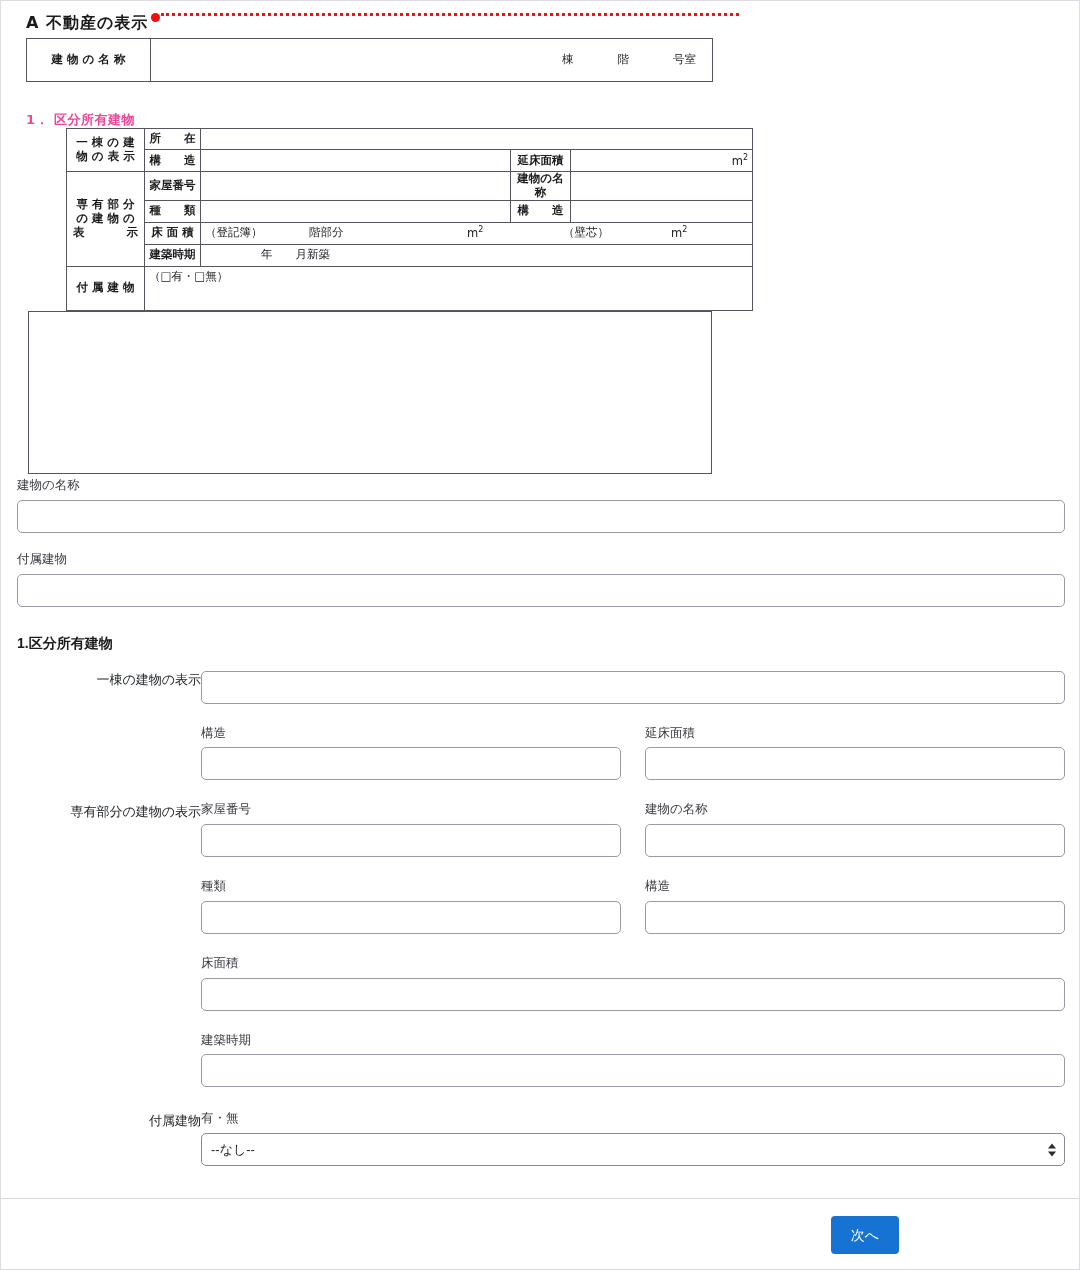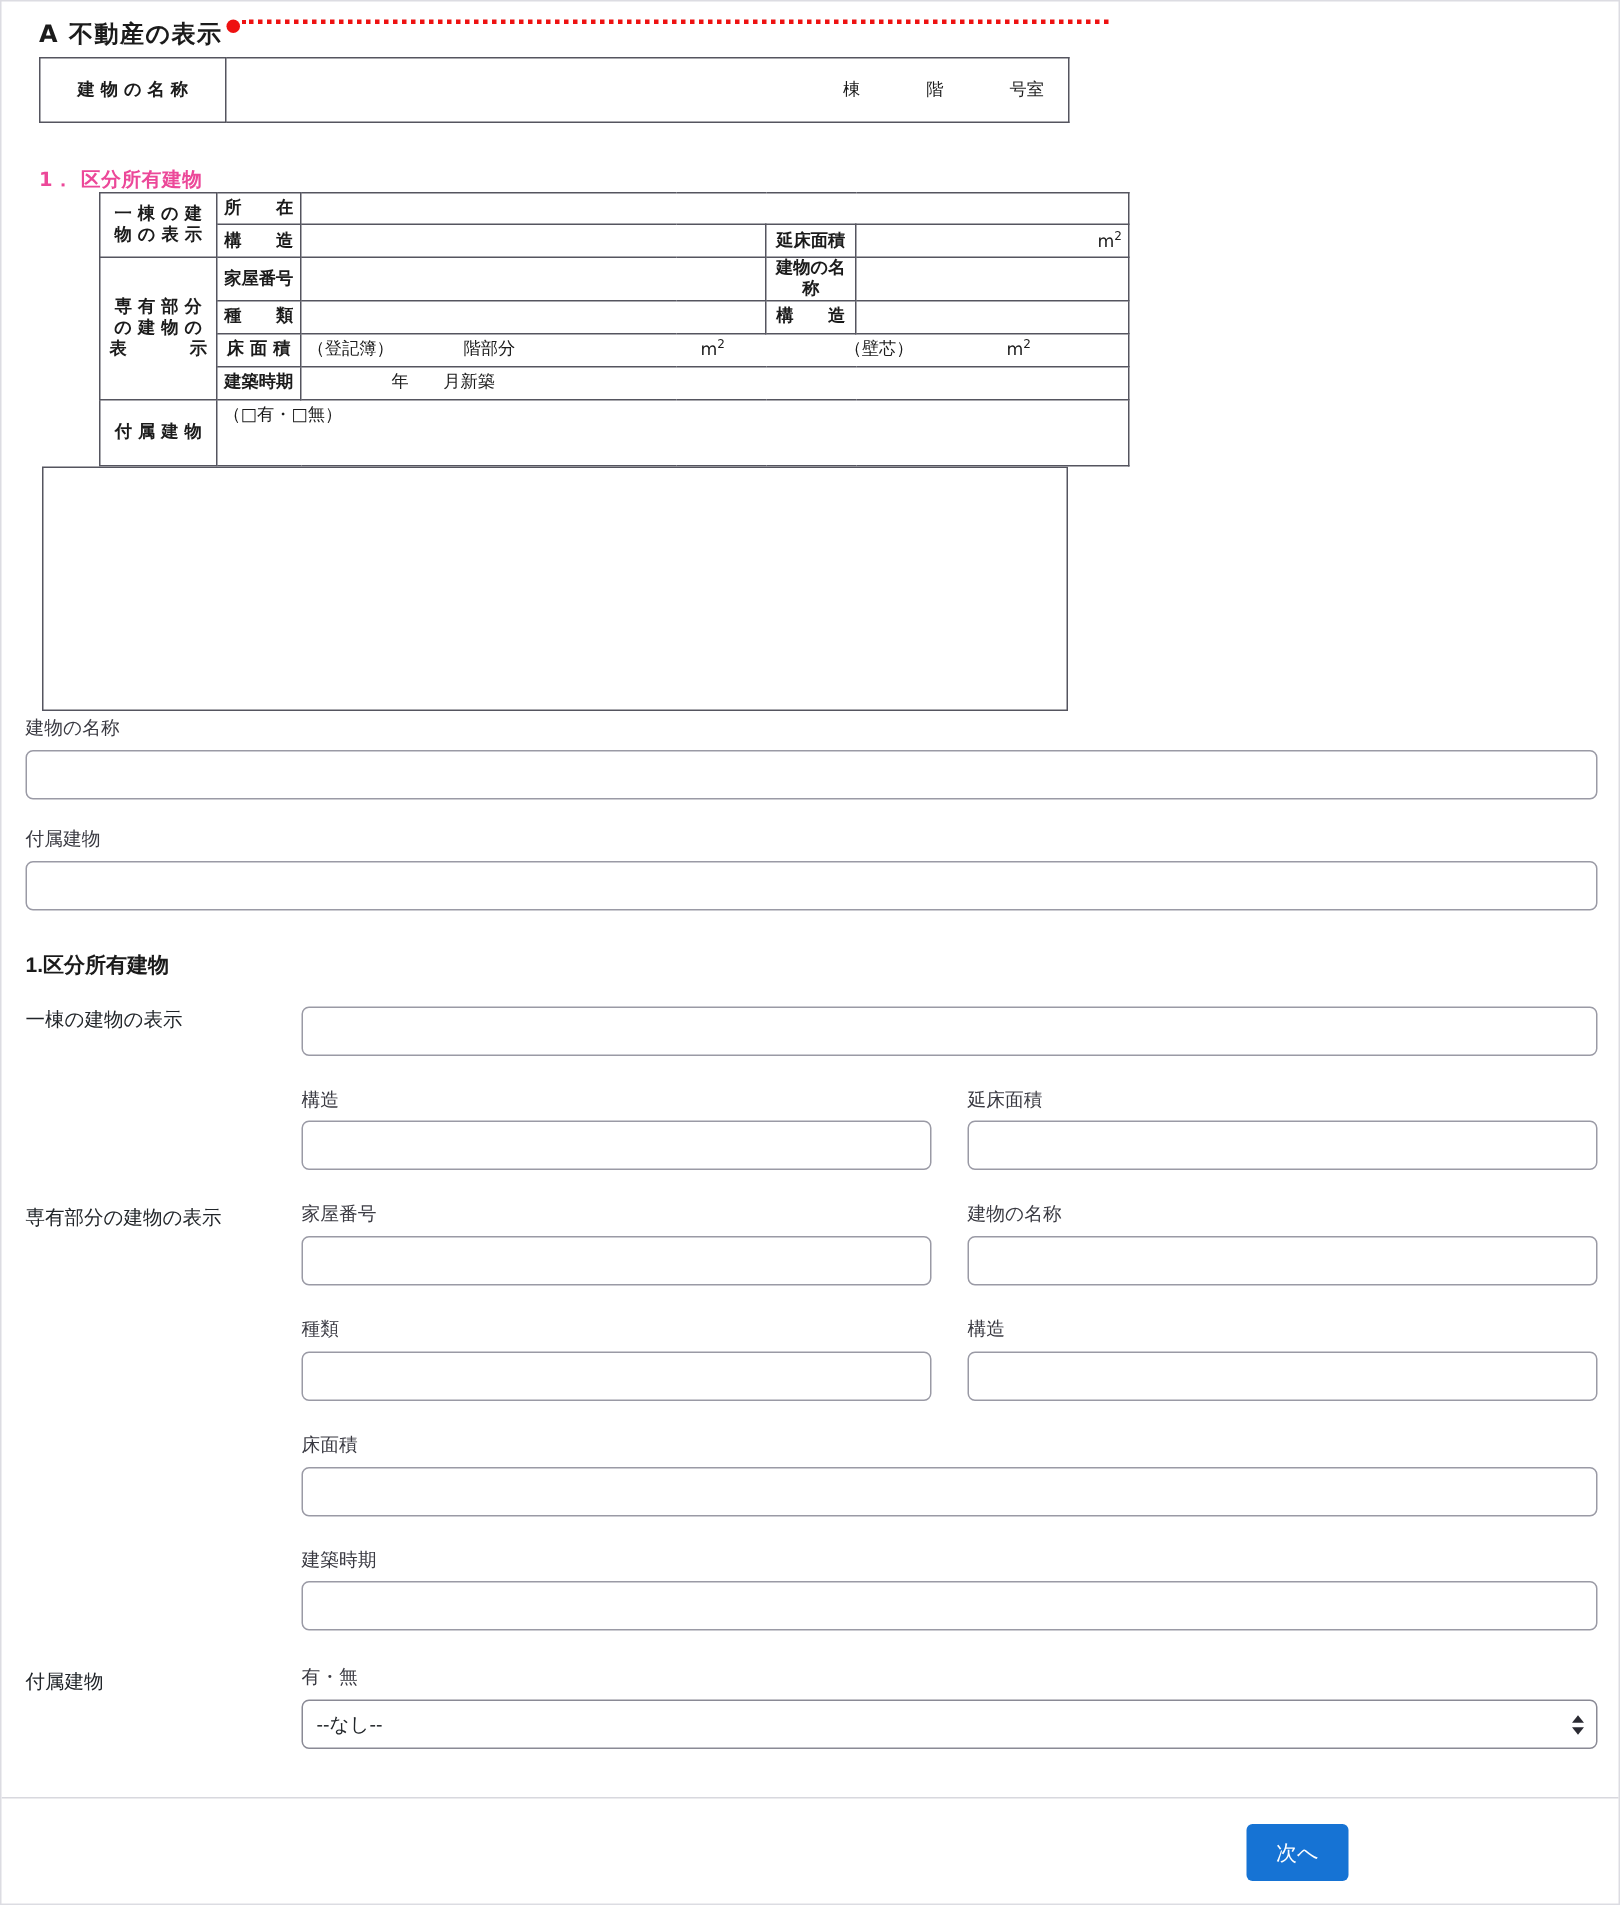--- a/index.html
+++ b/index.html
@@ -136,20 +136,21 @@
     padding: 0 16px;
     margin-top: 18px;
   }
   .row-label {
     width: 184px;
     flex: none;
     font-size: 13px;
     color: #212529;
     padding-top: 1px;
     line-height: 1.3;
+    text-align: right;
   }
   .row-fields { flex: 1; }
   .pair {
     display: flex;
     gap: 24px;
   }
   .pair + .pair { margin-top: 23px; }
   .cell { width: 420px; flex: none; }
   .cell.wide { width: 100%; }
 

